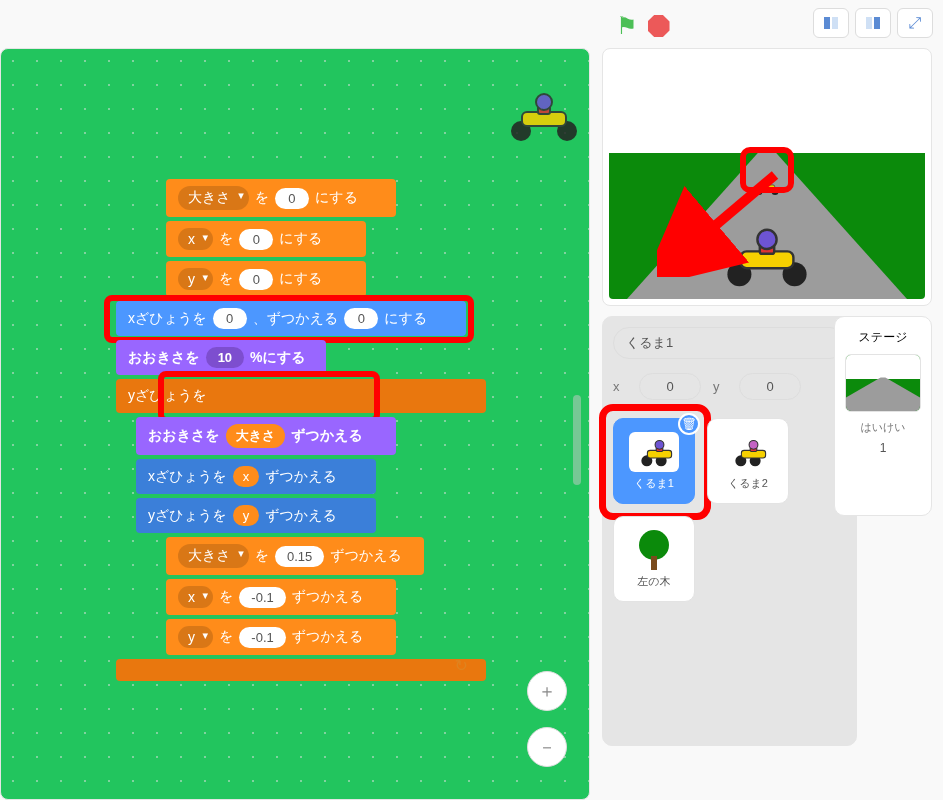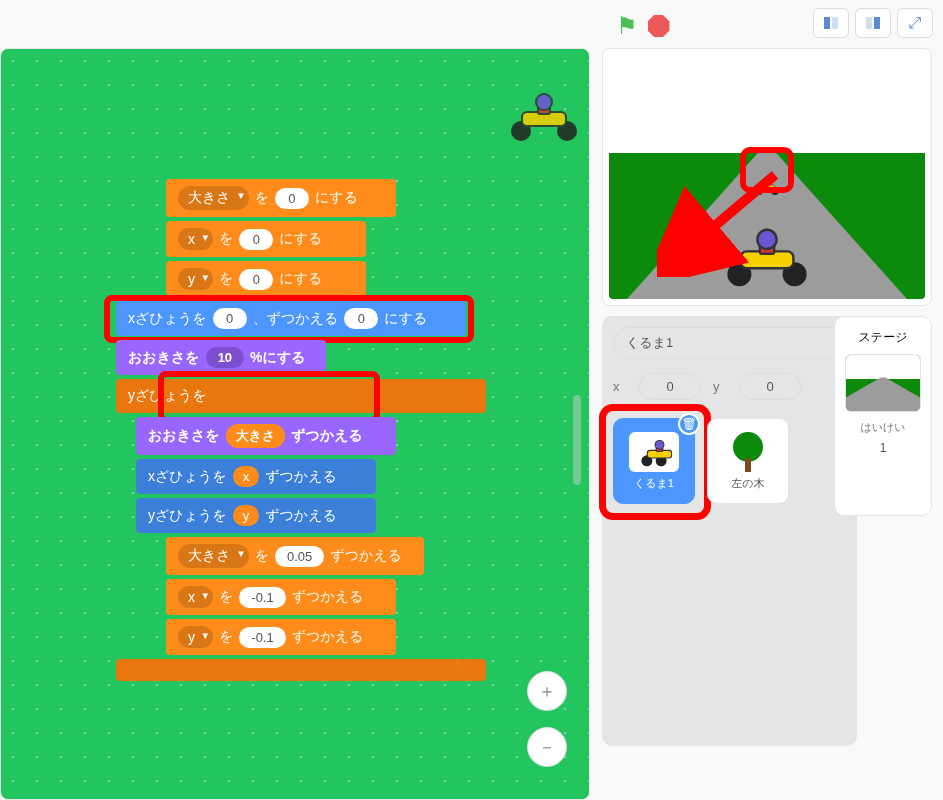--- a/index.html
+++ b/index.html
@@ -377,21 +377,21 @@
 
     <div class="block blue-dark indent1" style="width:240px;">
       <span>yざひょうを</span>
       <span class="reporter-orange">y</span>
       <span>ずつかえる</span>
     </div>
 
     <div class="block orange indent2" style="width:258px;">
       <span class="dropdown">大きさ</span>
       <span>を</span>
-      <span class="pill">0.05</span>
+      <span class="pill">0.15</span>
       <span>ずつかえる</span>
     </div>
 
     <div class="block orange indent2" style="width:230px;">
       <span class="dropdown">x</span>
       <span>を</span>
       <span class="pill">-0.1</span>
       <span>ずつかえる</span>
     </div>
 
@@ -475,20 +475,32 @@
               <div class="torso"></div>
               <div class="head"></div>
             </div>
           </div>
         <span class="lbl">くるま1</span>
         <div class="delete-badge">🗑</div>
       </div>
       <div class="sprite-highlight" style="left:-14px; top:-14px; width:112px; height:116px;"></div>
     </div>
 
+    <div class="sprite-card">
+      <div class="thumb-wrap">
+          <div class="kart" style="transform:scale(.55);">
+            <div class="wheel l"></div>
+            <div class="wheel r"></div>
+            <div class="body"></div>
+            <div class="torso"></div>
+            <div class="head" style="background:#c463c4;"></div>
+          </div>
+        </div>
+      <span class="lbl">くるま2</span>
+    </div>
 
 
     <div class="sprite-card">
       <div class="thumb-wrap">
           <div class="tree">
             <div class="crown"></div>
             <div class="trunk"></div>
           </div>
         </div>
       <span class="lbl">左の木</span>

